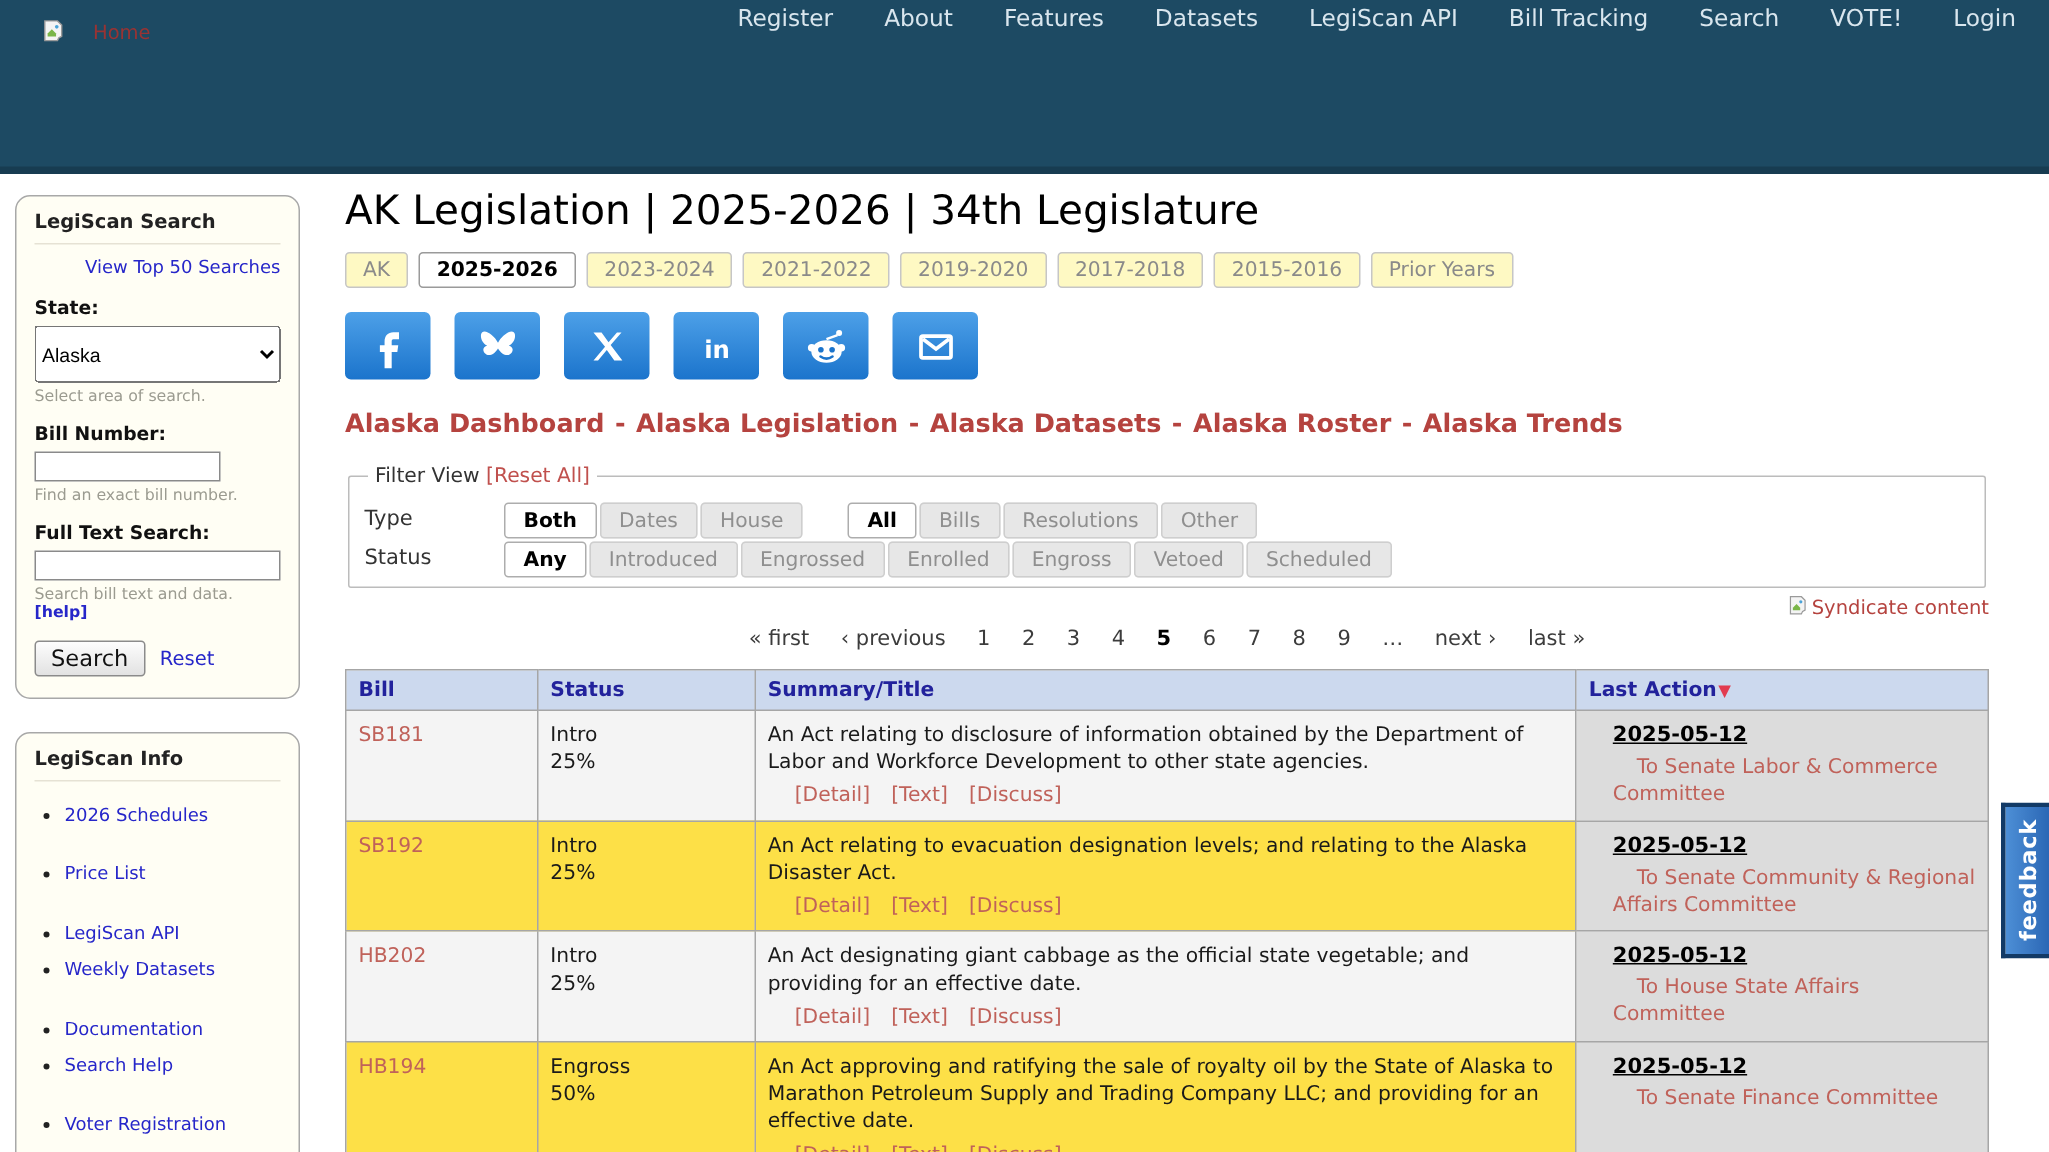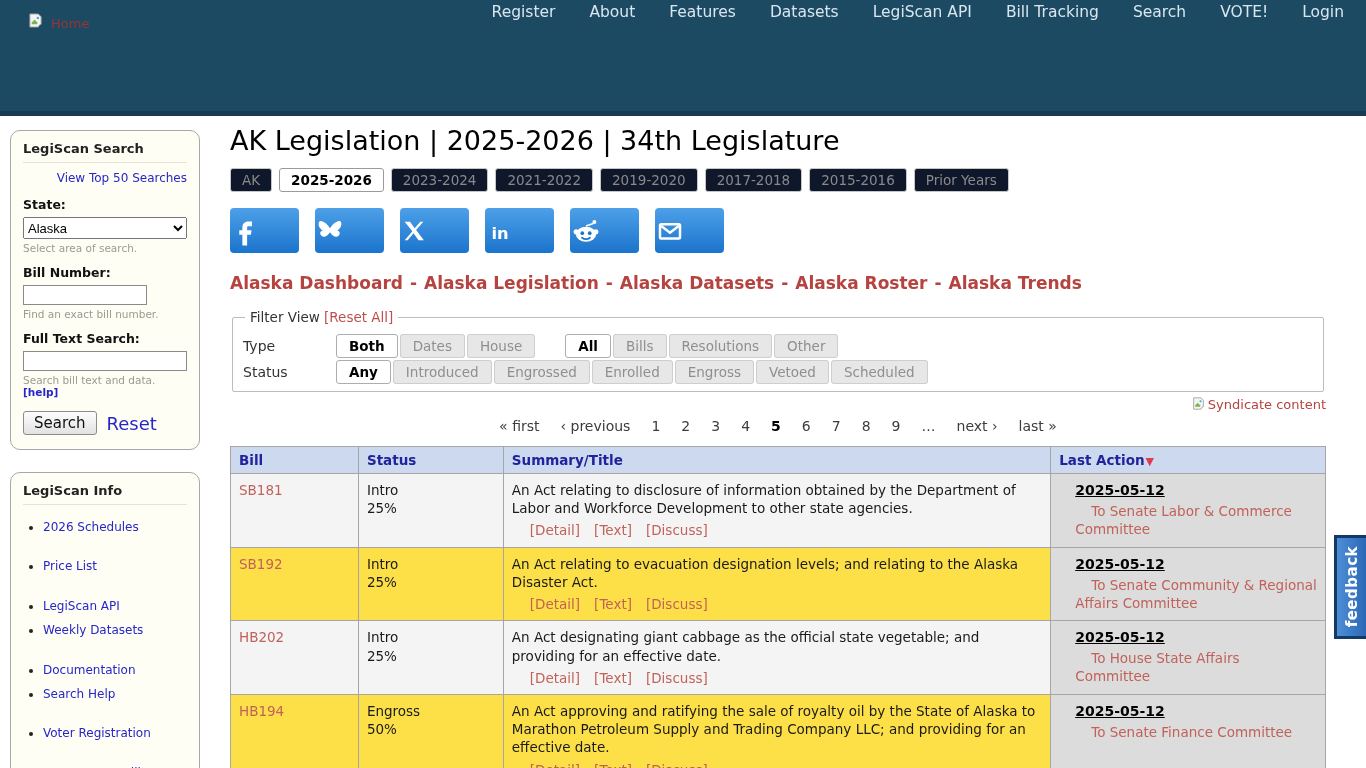--- a/index.html
+++ b/index.html
@@ -8,73 +8,73 @@
     width:1366px; height:768px; overflow:hidden; background:#fff;
     font-family:"DejaVu Sans","Liberation Sans",sans-serif; position:relative;
   }
   a { text-decoration:none; cursor:pointer; }
 
   
   .topnav { height:116px; background:var(--nav-bg,#1d4a63); position:relative; }
   .topnav::after { content:""; position:absolute; left:0; right:0; bottom:0; height:5px; background:rgba(0,0,0,.18); }
   .topnav-links { position:absolute; top:1px; right:22px; display:flex; gap:34px; }
   .nav-link { color:#d9e6ee; font-size:15.5px; padding:2px 0; }
-  .home-link { position:absolute; left:28px; top:13px; display:flex; align-items:flex-end; gap:8px;
+  .home-link { position:absolute; left:28px; top:13px; display:flex; align-items:center; gap:19px;
     color:var(--maroon,#993333); font-size:13px; }
 
   
   .sidebar { position:absolute; left:10px; top:130px; width:190px; }
   .sbox { background:var(--sidebar-bg,#fffef4); border:1px solid #a8a8a8; border-radius:10px;
     padding:10px 12px 14px; margin-bottom:22px; }
   .sbox-title { font-weight:bold; font-size:13px; color:#222; border-bottom:1px solid #e6e2d4; padding-bottom:6px; }
   .top50 { display:block; text-align:right; margin:8px 0 12px; color:var(--blue-link,#2626c9); font-size:12px; }
   .field-label { font-weight:bold; font-size:12.5px; margin-top:11px; color:#111; }
-  select.state { width:100%; margin-top:5px; font-size:13px; height:22px; }
+  select.state { width:100%; margin-top:5px; font-size:13px; height:38px; }
   .hint { color:#9b9b90; font-size:10.5px; margin-top:3px; }
   input.txt { width:124px; margin-top:5px; border:1px solid #8a8a8a; height:20px; font-size:13px; padding:1px 3px; background:#fff; }
   input.txt.full { width:100%; }
   .help-link { color:var(--blue-link,#2626c9); font-weight:bold; }
   .search-row { margin-top:13px; display:flex; align-items:center; gap:10px; }
   .search-btn { font-size:15px; font-family:inherit; padding:2px 10px; background:linear-gradient(#fdfdfd,#e2e2e2);
     border:1px solid #8b8b8b; border-radius:3px; color:#111; cursor:pointer; }
-  .reset-link { color:var(--blue-link,#2626c9); font-size:18px; }
+  .reset-link { color:var(--blue-link,#2626c9); font-size:13px; }
 
   .info-groups { margin-top:4px; }
   .info-group { list-style:disc; margin:14px 0 22px; padding-left:20px; color:#222; }
   .info-item { margin:7px 0; font-size:12px; line-height:1.45; }
   .info-link { color:var(--blue-link,#2626c9); }
 
   
   .main { position:absolute; left:230px; top:125px; width:1096px; }
   .page-title { font-size:27px; margin:0; font-weight:400; color:#000; }
 
   .session-tabs { display:flex; gap:7px; margin-top:12px; }
-  .stab { font-size:13.5px; padding:3px 11px; background:#0f172a; color:#8a8a8a;
+  .stab { font-size:13.5px; padding:3px 11px; background:#fef9c3; color:#8a8a8a;
     border:1px solid #c6c6c6; border-radius:3px; }
   .stab.active { background:#fff; color:#000; font-weight:bold; border-color:#9a9a9a; }
 
   .social-row { display:flex; gap:16px; margin-top:16px; }
-  .social-tile { width:69px; height:45px; border-radius:4px; display:flex; align-items:center; 
+  .social-tile { width:57px; height:45px; border-radius:4px; display:flex; align-items:center; justify-content:center;
     background:linear-gradient(var(--social-blue-1,#4da0e8), var(--social-blue-2,#1b74cc)); }
   .social-tile svg { display:block; }
 
   .state-links { margin-top:20px; font-size:17px; font-weight:bold; }
   .state-link { color:var(--red-link,#b5433f); }
   .state-sep { color:var(--red-link,#b5433f); margin:0 7px; }
 
   fieldset.filter { margin-top:16px; border:1px solid #bcbcbc; border-radius:2px; padding:4px 10px 10px; }
   .filter legend { font-size:13.5px; padding:0 5px; margin-left:2px; color:#333; }
   .reset-all { color:#c0504d; }
   .filter-row { display:flex; align-items:center; margin-top:7px; gap:5px; }
   .filter-label { width:60px; font-size:14px; color:#333; flex:none; }
   .fbtn { font-size:13.5px; padding:3px 12px; background:#e7e7e7; color:#8f8f8f;
     border:1px solid #cecece; border-radius:3px; margin-right:2px; }
   .fbtn.on { background:#fff; color:#000; font-weight:bold; border-color:#adadad;margin-left:28px; }
 
-  .syndicate { display:flex; justify-content:flex-end; gap:3px; margin-top:5px;
+  .syndicate { display:flex; justify-content:flex-end; align-items:center; gap:3px; margin-top:5px;
     color:var(--red-link,#b5433f); font-size:13px; height:16px; }
 
   .pagination { display:flex; justify-content:center; gap:21px;
     margin-top:5px; font-size:14px; }
   .pg-link { color:#3c3c3c; }
   .pg-current { font-weight:bold; color:#000; }
   .pg-ellipsis { color:#3c3c3c; }
 
   table.bills { margin-top:12px; border-collapse:collapse; width:1096px; font-size:13.5px; }
   .bills th, .bills td { border:1px solid #a6a6a6; }

